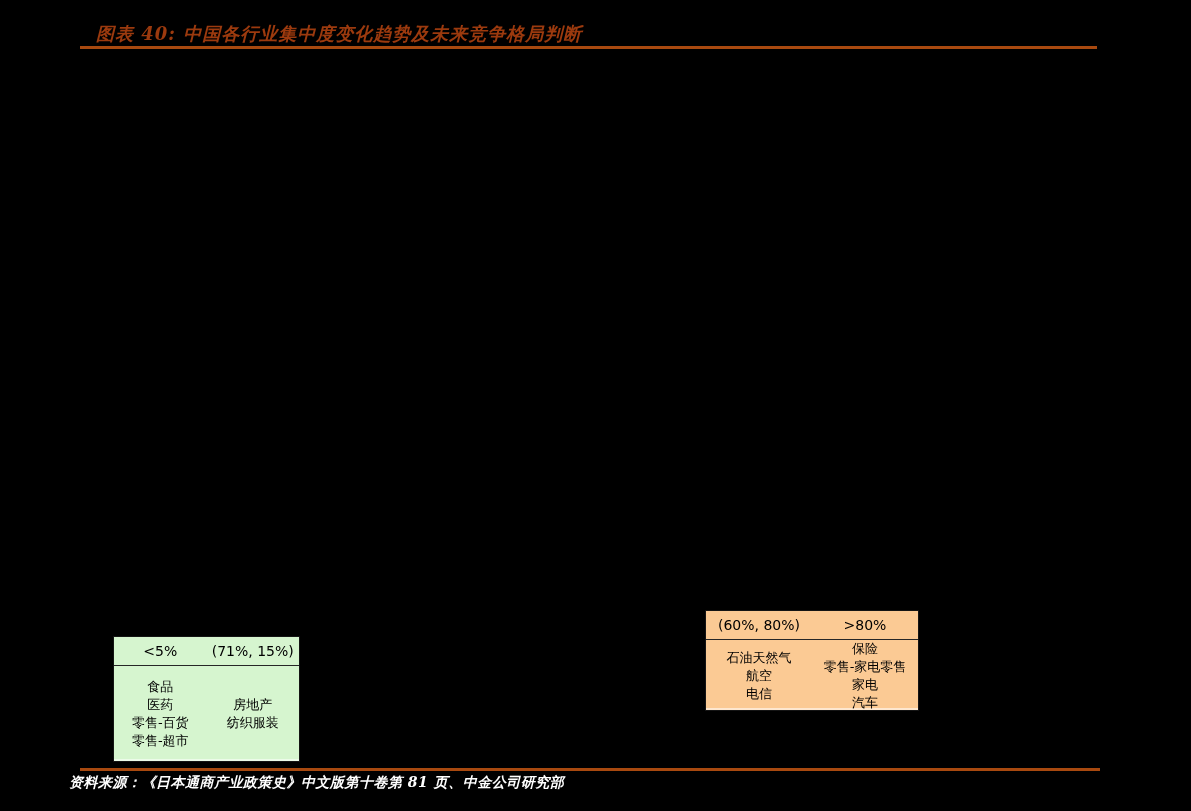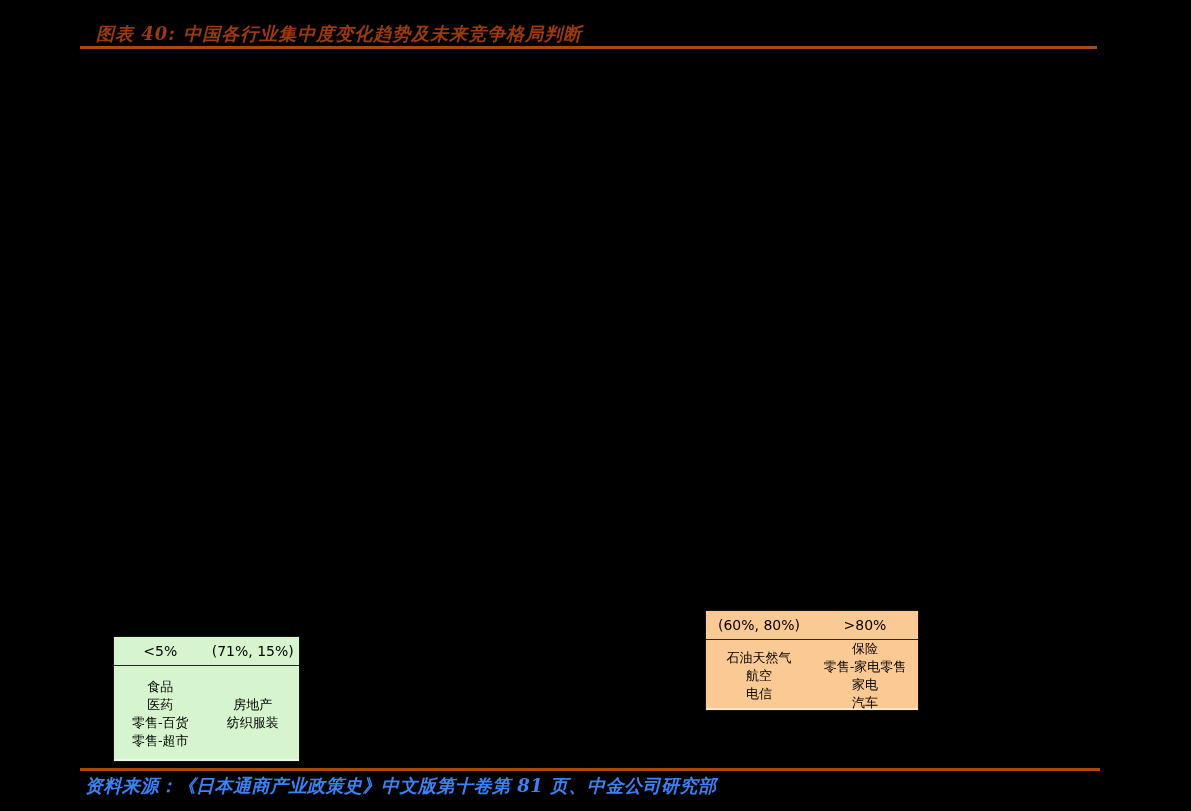--- a/index.html
+++ b/index.html
@@ -33,28 +33,28 @@
     position: absolute;
     height: 3px;
     background: #a8490f;
   }
   .rule-top    { left: 80px; top: 46px;  width: 1017px; }
   .rule-bottom { left: 80px; top: 768px; width: 1020px; }
 
   
   .source-line {
     position: absolute;
-    left: 85px;
+    left: 69px;
     top: 774px;
     font-family: "DejaVu Serif", serif;
     font-style: italic;
     font-weight: bold;
-    font-size: 18px;
+    font-size: 14px;
     letter-spacing: 0.5px;
-    color: #3b82f6;
+    color: #ffffff;
     white-space: nowrap;
   }
 
   
   .cbox {
     position: absolute;
     box-sizing: border-box;
     border: 1px solid #141414;
     box-shadow: inset 0 -2px 0 rgba(255,255,255,0.55);
     display: flex;

